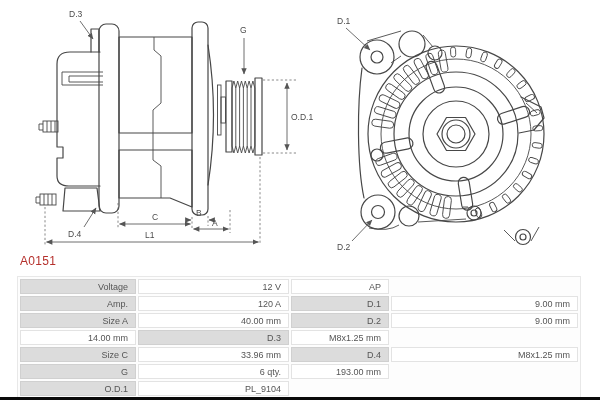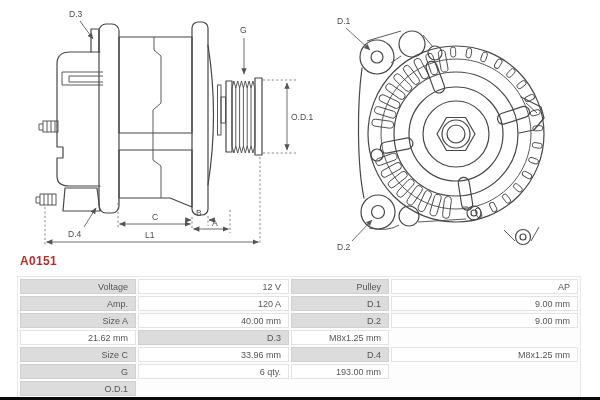--- a/index.html
+++ b/index.html
@@ -8,21 +8,21 @@
     font-family:"Liberation Sans",sans-serif;overflow:hidden;
   }
   #diagram-wrap{position:absolute;left:0;top:0;width:600px;height:255px;}
   svg text{font-family:"Liberation Sans",sans-serif;font-size:8.5px;fill:#4a4a4a;}
   .outline{fill:none;stroke:#474747;stroke-width:1.2;stroke-linejoin:round;stroke-linecap:round;}
   .thin{fill:none;stroke:#474747;stroke-width:0.9;}
   .dim{fill:none;stroke:#5f5f5f;stroke-width:0.9;}
   .dot{fill:none;stroke:#6a6a6a;stroke-width:0.8;stroke-dasharray:2.2 2.2;}
 
   #part-title{
-    position:absolute;left:20px;top:254px;font-size:12px;font-weight:bold;
+    position:absolute;left:20px;top:254px;font-size:12px;font-weight:normal;
     letter-spacing:0.3px;
   }
   #spec-table{
     position:absolute;left:17px;top:276px;width:564px;
     border:1px solid #e8e8e8;background:#fdfdfd;padding:2px;
     display:flex;flex-direction:column;gap:2px;box-sizing:border-box;
   }
   .trow{display:grid;grid-template-columns:116px 151px 98px 187px;gap:2px;}
   .cell{
     height:15px;line-height:14px;font-size:9px;color:#555;
@@ -197,49 +197,49 @@
   </g>
 </svg>
 </div>
 
 <div id="part-title" style="color: rgb(181, 48, 44);">A0151</div>
 
 <div id="spec-table">
   <div class="trow">
     <div class="cell lbl">Voltage</div>
     <div class="cell val">12 V</div>
-    <div class="cell lbl">Pulley</div>
     <div class="cell val">AP</div>
   </div>
   <div class="trow">
     <div class="cell lbl">Amp.</div>
     <div class="cell val">120 A</div>
     <div class="cell lbl">D.1</div>
     <div class="cell val">9.00 mm</div>
   </div>
   <div class="trow">
     <div class="cell lbl">Size A</div>
     <div class="cell val">40.00 mm</div>
     <div class="cell lbl">D.2</div>
     <div class="cell val">9.00 mm</div>
   </div>
   <div class="trow">
-    <div class="cell val">21.62 mm</div>
+    <div class="cell val">14.00 mm</div>
     <div class="cell lbl">D.3</div>
     <div class="cell val">M8x1.25 mm</div>
   </div>
   <div class="trow">
     <div class="cell lbl">Size C</div>
     <div class="cell val">33.96 mm</div>
     <div class="cell lbl">D.4</div>
     <div class="cell val">M8x1.25 mm</div>
   </div>
   <div class="trow">
     <div class="cell lbl">G</div>
     <div class="cell val">6 qty.</div>
     <div class="cell val">193.00 mm</div>
   </div>
   <div class="trow">
     <div class="cell lbl">O.D.1</div>
+    <div class="cell val">PL_9104</div>
   </div>
 </div>
 
 <div id="bottom-bar"></div>
 
 </body></html>

